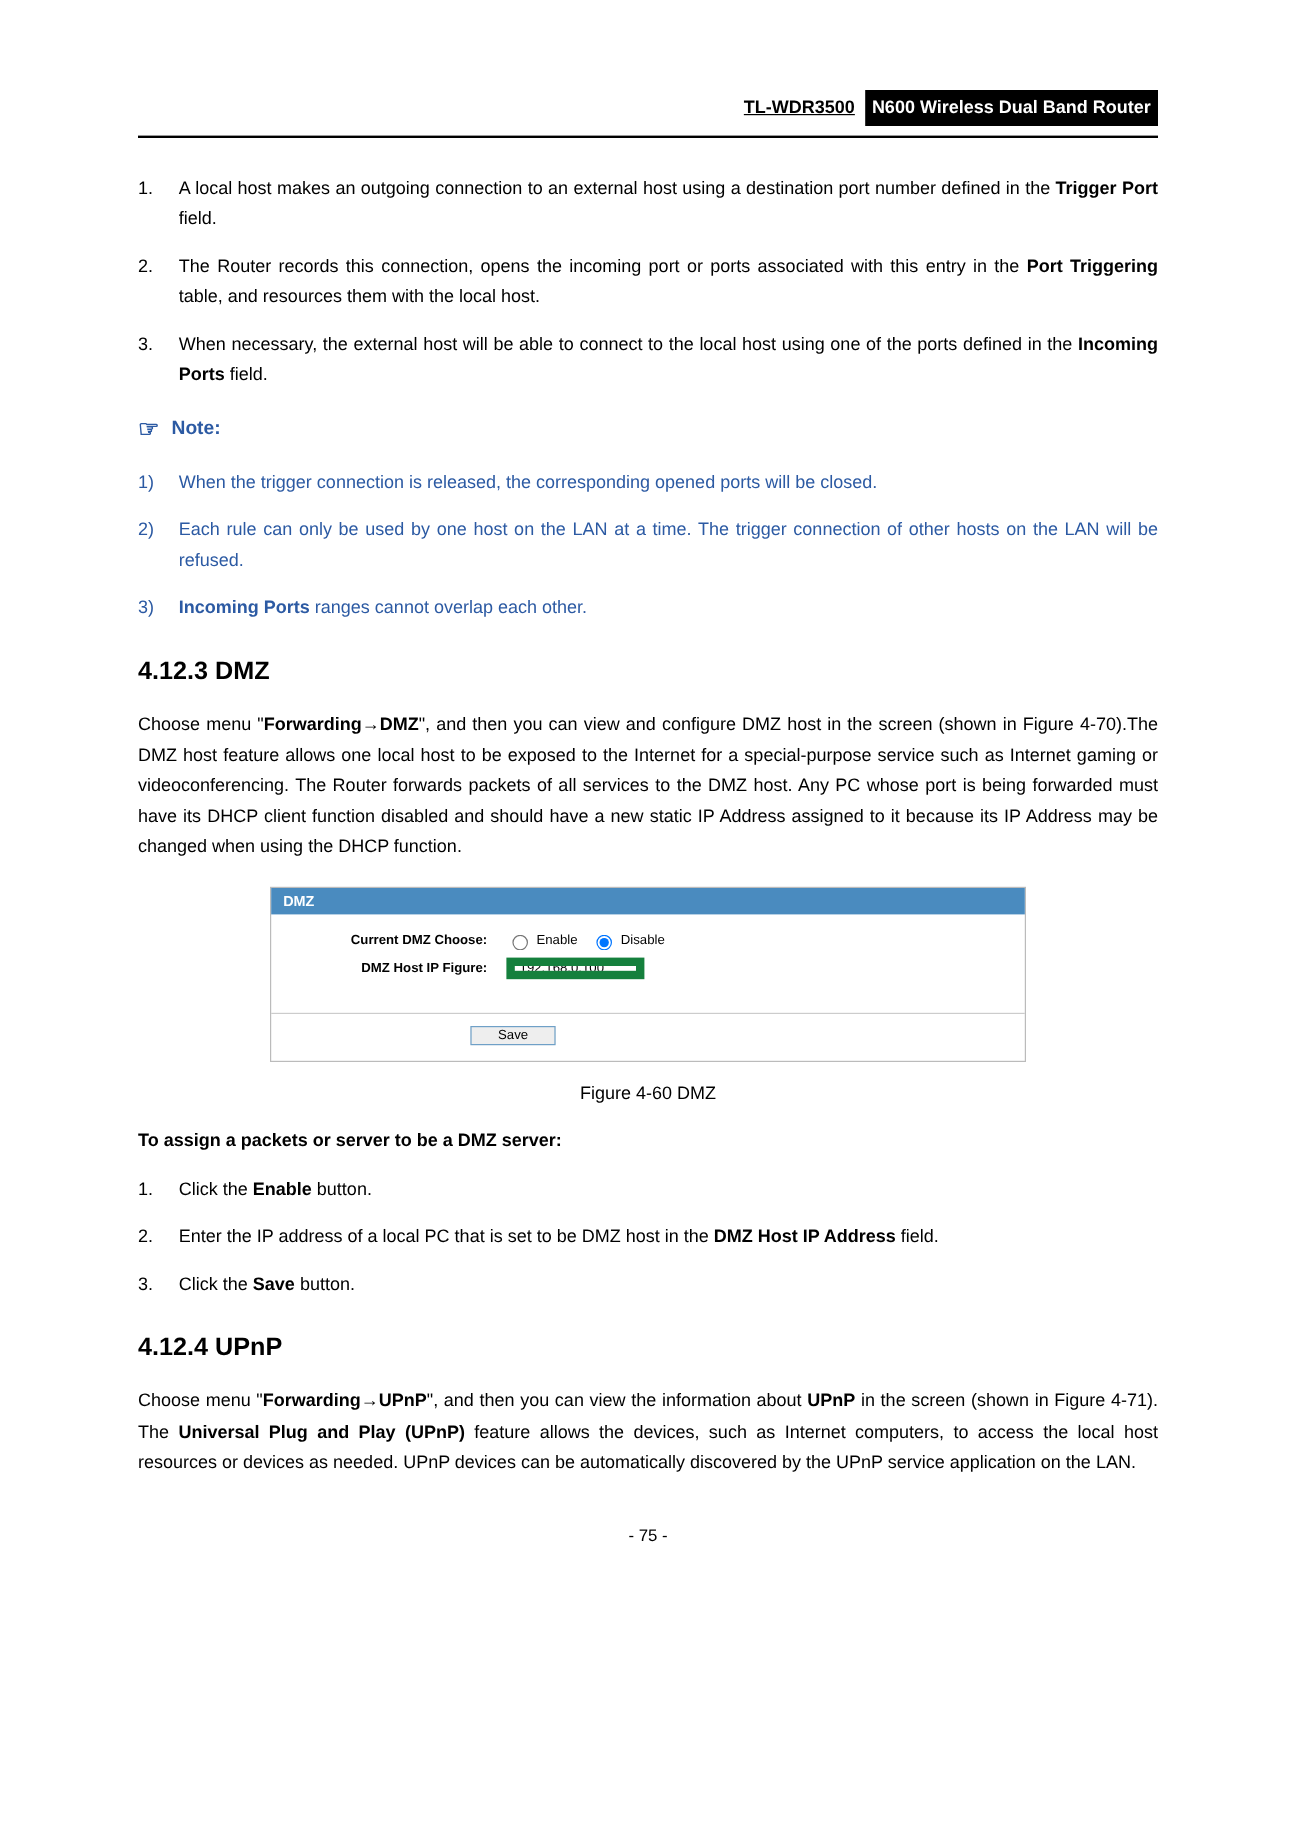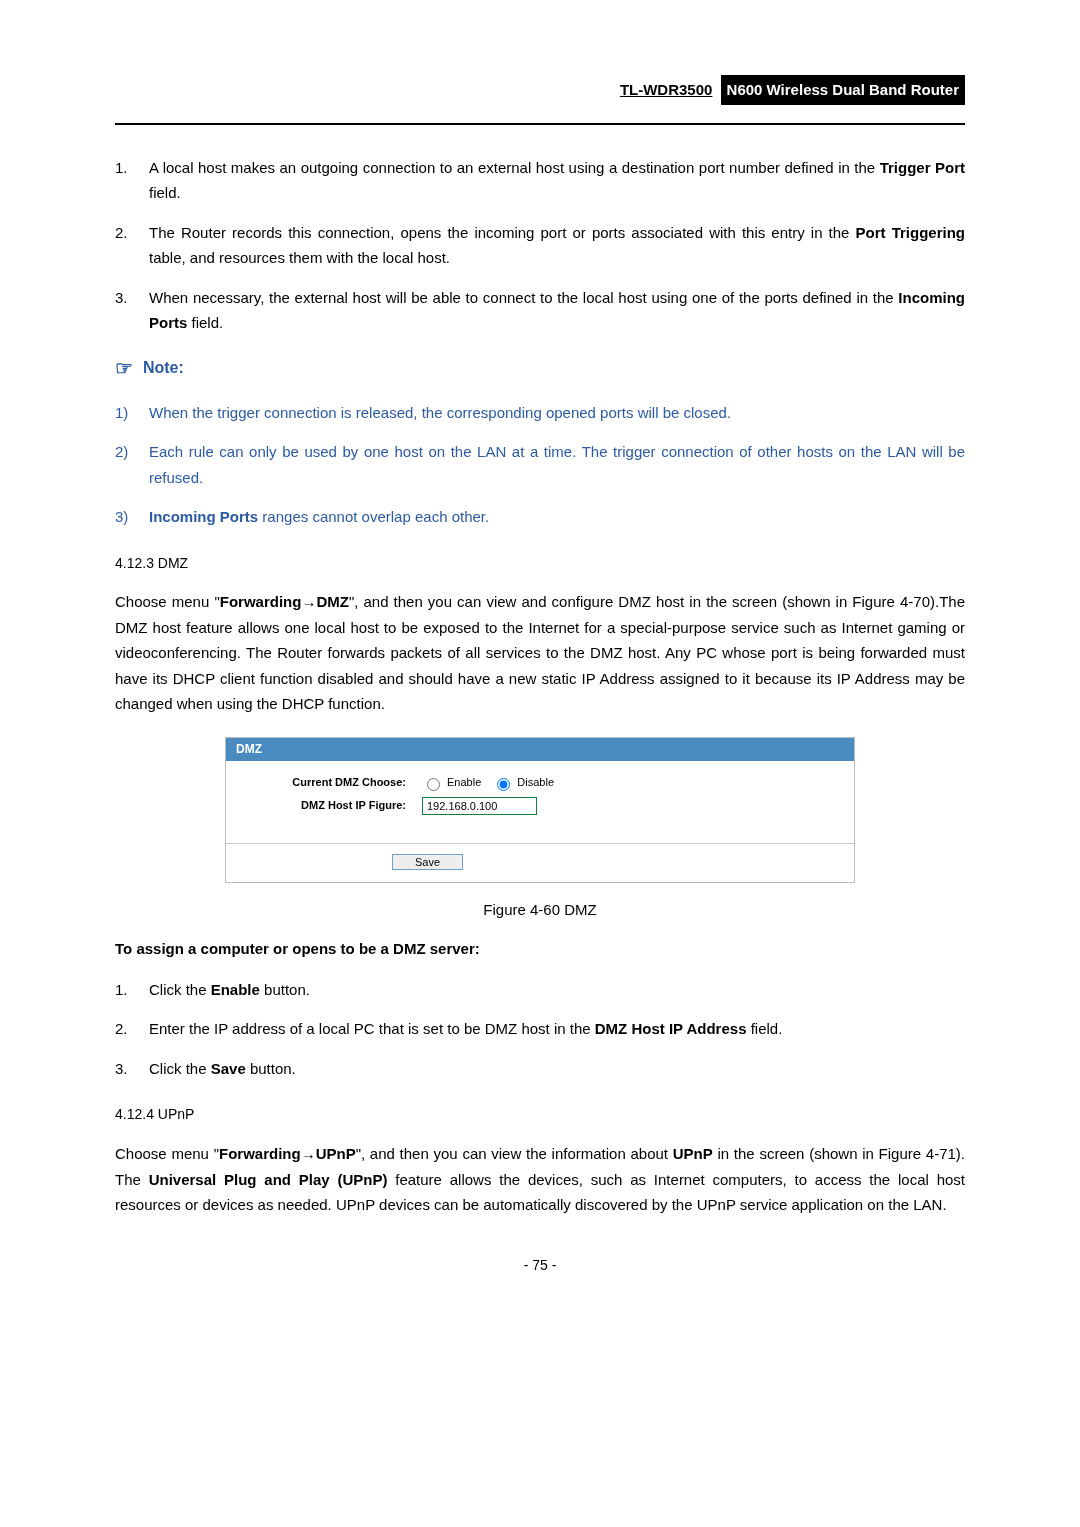--- a/index.html
+++ b/index.html
@@ -12,21 +12,21 @@
   }
   .page {
     width: 1080px;
     box-sizing: border-box;
     padding: 75px 115px 40px 115px;
     background: #fff;
   }
   .header {
     text-align: right;
     border-bottom: 2px solid #000;
-    padding-bottom: 18px;
+    padding-bottom: 8px;
     margin-bottom: 30px;
     white-space: nowrap;
   }
   .header .model {
     font-weight: bold;
     font-size: 15px;
     text-decoration: underline;
     display: inline-block;
     margin-right: 4px;
   }
@@ -67,22 +67,22 @@
     display: flex;
     align-items: center;
     font-size: 16px;
   }
   .note-head .hand {
     font-size: 20px;
     margin-right: 10px;
   }
   ol.note-list { color: #2c5aa3; }
   h3.section {
-    font-size: 14px;
-    font-weight: normal;
+    font-size: 21px;
+    font-weight: bold;
     margin-top: 22px;
     margin-bottom: 14px;
   }
   p.body {
     text-align: justify;
     margin: 0 0 14px 0;
   }
   p.body.last { margin-bottom: 20px; }
   p.subhead {
     font-weight: bold;
@@ -114,21 +114,21 @@
     margin-bottom: 6px;
   }
   .dmz-row .lbl {
     width: 150px;
     text-align: right;
     font-weight: bold;
     padding-right: 16px;
     font-size: 11px;
   }
   .dmz-row input[type=text] {
-    border: 1px solid #15803d;
+    border: 7px solid #15803d;
     height: 18px;
     width: 115px;
     font-size: 11px;
     padding: 0 4px;
     box-sizing: border-box;
   }
   .dmz-row .radio-group { display:flex; align-items:center; gap:4px;}
   .dmz-hr {
     border: 0;
     border-top: 1px solid #ccc;
@@ -234,21 +234,21 @@
         </div>
       </div>
       <hr class="dmz-hr">
       <div class="dmz-save-row">
         <button>Save</button>
       </div>
     </div>
     <div class="fig-caption">Figure 4-60 DMZ</div>
   </div>
 
-  <p class="subhead">To assign a computer or opens to be a DMZ server:</p>
+  <p class="subhead">To assign a packets or server to be a DMZ server:</p>
 
   <ol class="steps-list">
     <li>
       <span class="num">1.</span>
       <span class="txt">
         <span>Click the </span><span class="bold">Enable</span><span> button.</span>
       </span>
     </li>
     <li>
       <span class="num">2.</span>

